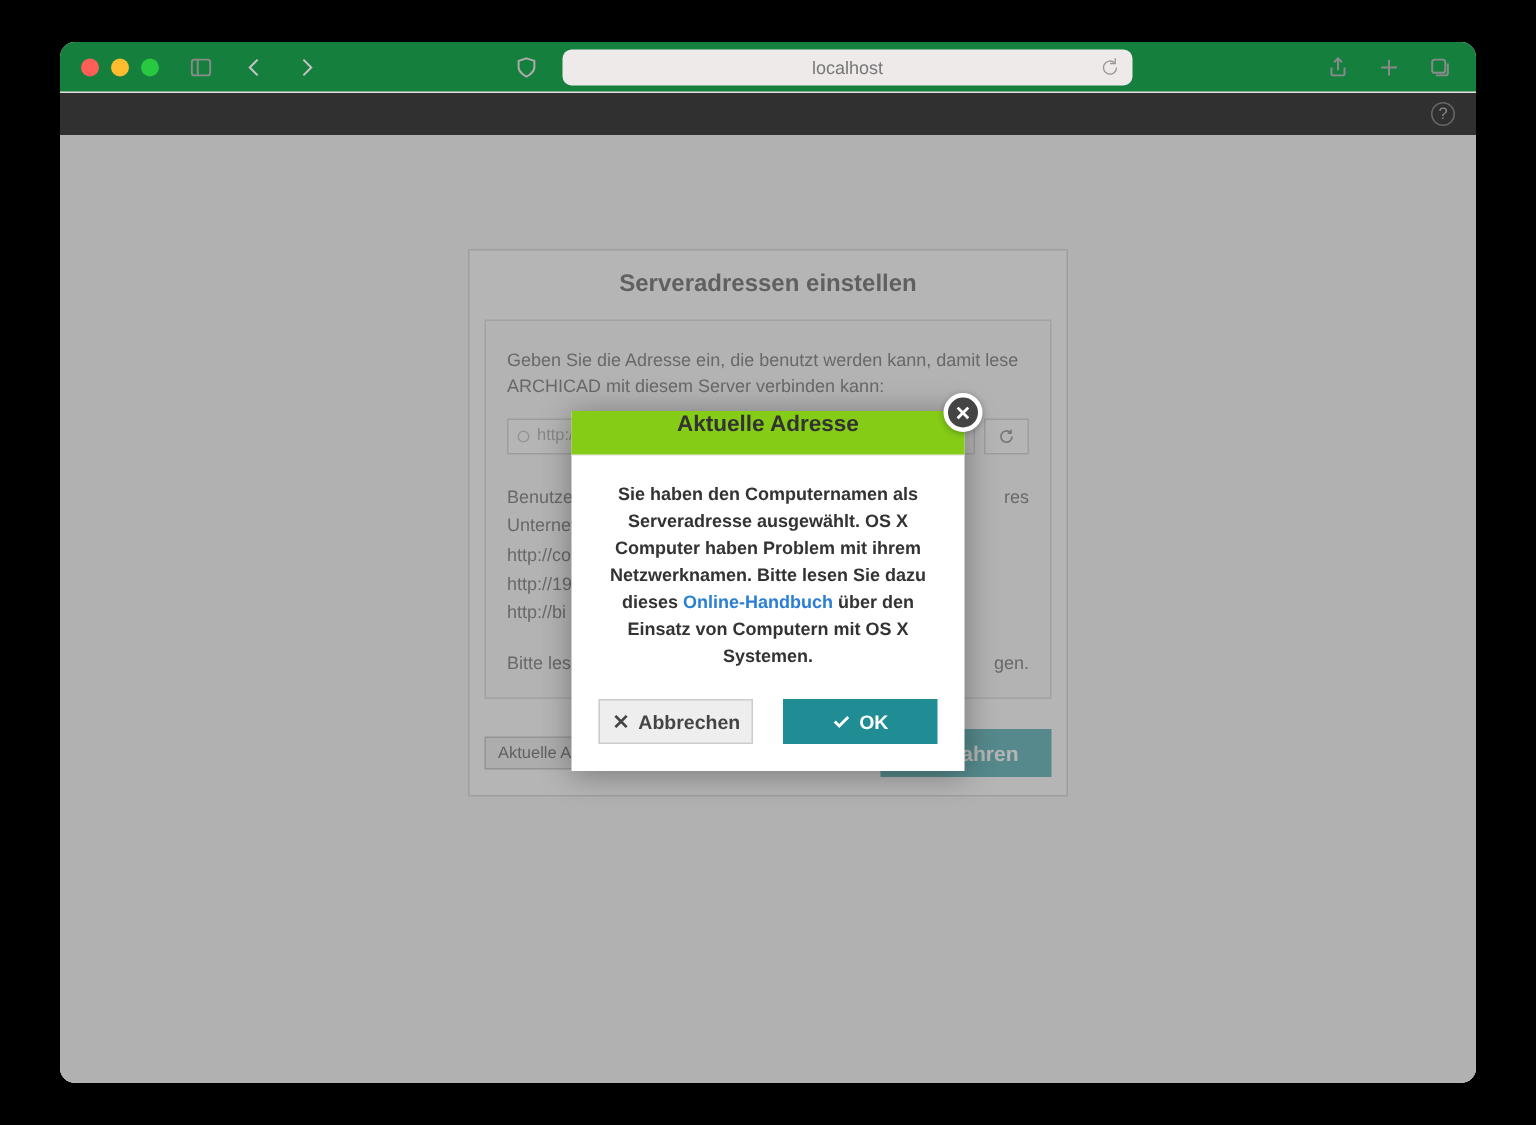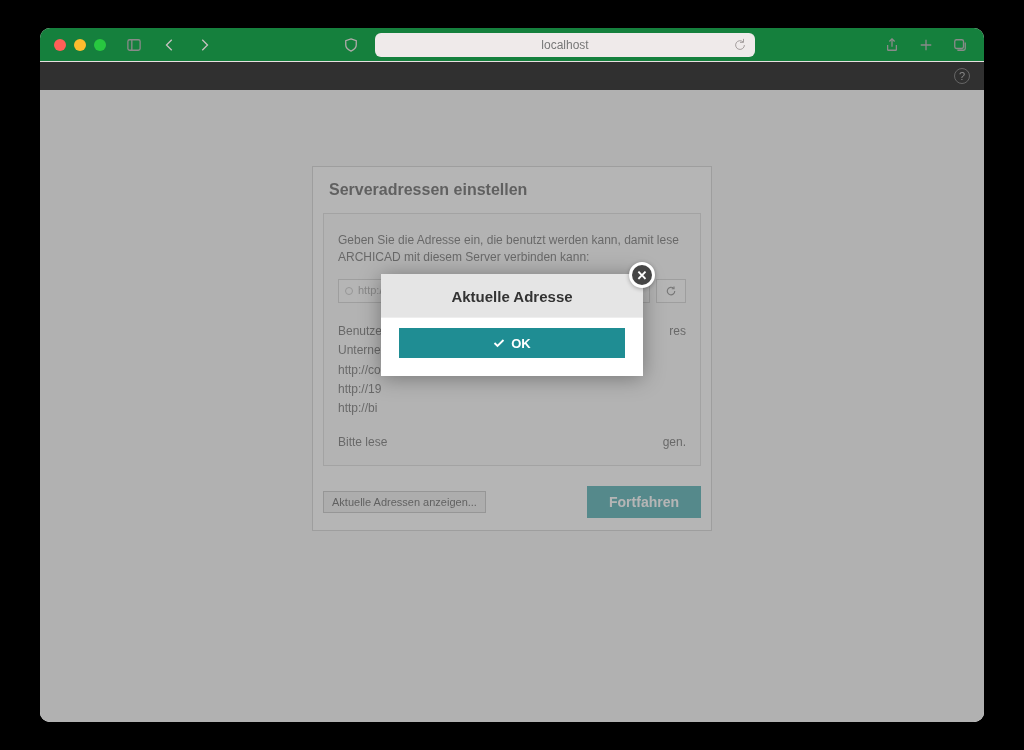--- a/index.html
+++ b/index.html
@@ -112,20 +112,21 @@
     transform: translateX(-50%);
     width: 400px;
     border: 1px solid #ccc;
     background: #fff;
   }
   .panel-header {
     padding: 14px 16px;
     font-size: 16px;
     font-weight: bold;
     color: #444;
+    text-align: center;
   }
   .panel-body {
     border: 1px solid #d8d8d8;
     margin: 0 10px 10px 10px;
     background: #fafafa;
     padding: 18px 14px 14px 14px;
     font-size: 12px;
     color: #555;
     line-height: 1.45;
   }
@@ -204,26 +205,26 @@
     background: #444;
     color: #fff;
     display: flex;
     align-items: center;
     justify-content: center;
     font-weight: bold;
     font-size: 13px;
   }
   .modal-title {
     text-align: center;
-    padding: 14px 10px 12px 10px;
+    padding: 0 10px 12px 10px;
     font-size: 15px;
     font-weight: bold;
     color: #333;
     border-bottom: 1px solid #eee;
-    background: #e5e5e5;
+    background: #84cc16;
   }
   .modal-body {
     padding: 16px 18px 10px 18px;
     font-size: 12px;
     color: #333;
     font-weight: bold;
     text-align: center;
     line-height: 1.5;
   }
   .modal-body a {
@@ -371,21 +372,31 @@
       </div>
     </div>
 
     <div class="overlay-dim"></div>
 
     <div class="modal">
       <div class="modal-close">
         <div class="modal-close-inner">✕</div>
       </div>
       <div class="modal-title">Aktuelle Adresse</div>
+      <div class="modal-body">
+        <span>Sie haben den Computernamen als Serveradresse ausgewählt. OS X Computer haben Problem mit ihrem Netzwerknamen. Bitte lesen Sie dazu dieses </span><a href="#">Online-Handbuch</a><span> über den Einsatz von Computern mit OS X Systemen.</span>
+      </div>
       <div class="modal-actions">
+        <div class="btn btn-cancel">
+          <svg viewBox="0 0 16 16" fill="none">
+              <line x1="3" y1="3" x2="13" y2="13"></line>
+              <line x1="13" y1="3" x2="3" y2="13"></line>
+            </svg>
+          <span>Abbrechen</span>
+        </div>
         <div class="btn btn-ok">
           <svg viewBox="0 0 16 16" fill="none">
               <polyline points="2,8 6,12 14,4"></polyline>
             </svg>
           <span>OK</span>
         </div>
       </div>
     </div>
 
   </div>

